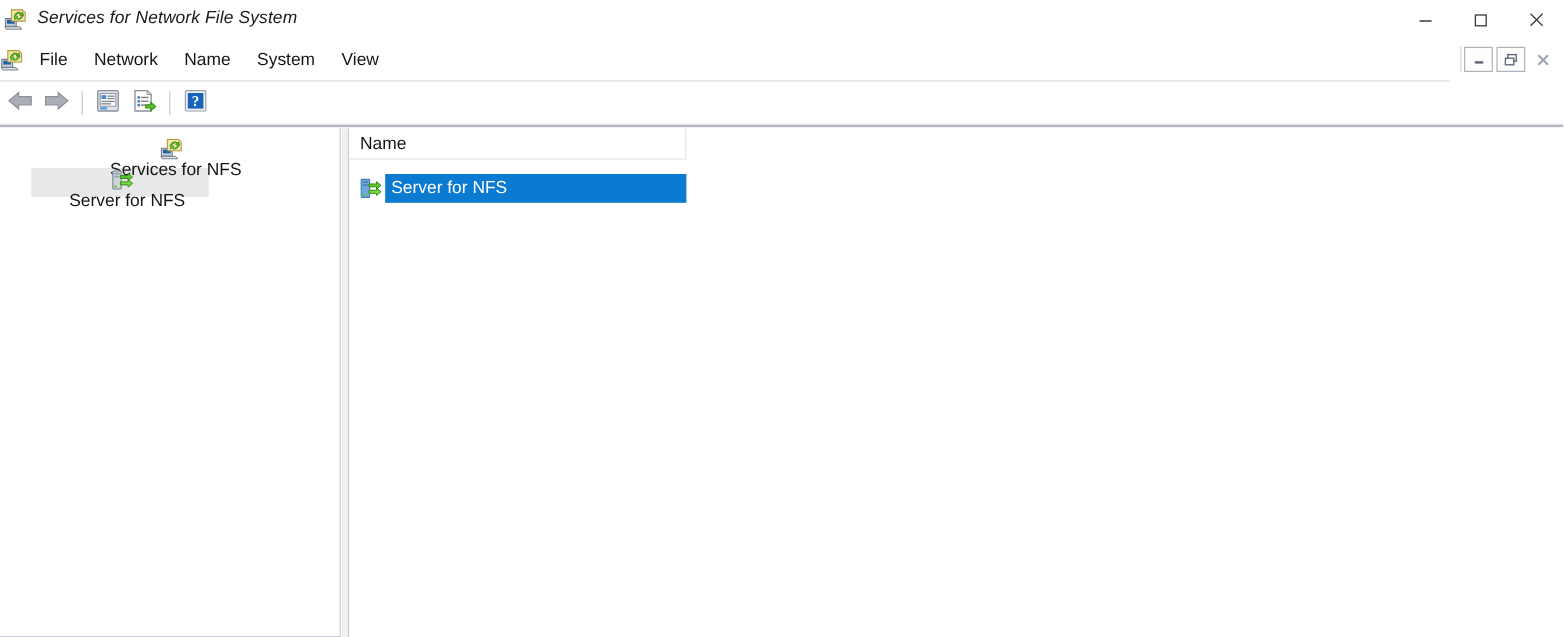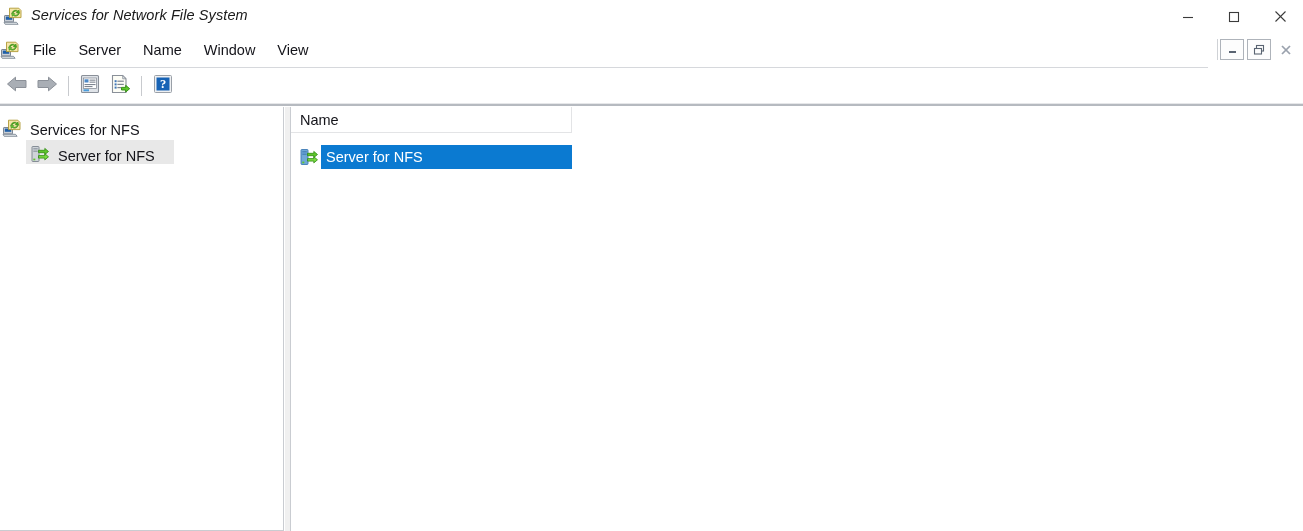--- a/index.html
+++ b/index.html
@@ -122,22 +122,22 @@
   }
   #list-pane {
     position: absolute; left: 290px; top: 0; width: 978px; height: 424px;
     background: #ffffff;
     border-left: 1px solid #c9ccd1;
     overflow: hidden;
   }
 
   
   .tree-row {
-    display: flex; align-items: flex-end;
-    height: 24px; white-space: nowrap; cursor: default;
+    display: flex; align-items: center;
+    height: 24px; white-space: nowrap; cursor: default; flex-direction: column;
   }
   #tree-root { padding-left: 2px; margin-top: 7px; }
   #tree-child {
     margin-left: 26px; margin-top: 2px;
     background: #e8e8e8;
     width: 148px;
     padding-left: 4px;
   }
   .tree-label {
     font-size: 14.5px; color: #14141a; margin-left: 8px;
@@ -226,23 +226,23 @@
         <rect x="2.8" y="10.6" width="6.4" height="3.2" fill="#1f5fa8"></rect>
         <path d="M1 16.3h12.5l1.6 2H2.2z" fill="#e3e7eb" stroke="#6f7b88" stroke-width="0.8"></path>
         <path d="M6.5 2.2h9.3l2.2 2.3v7.1H6.5z" fill="#f5e6a8" stroke="#b09a36" stroke-width="0.9"></path>
         <path d="M9.2 6.6a3.6 3.6 0 0 1 5.9-1.4l.8-1.2.7 3.3-3.3-.6 1-1a2.4 2.4 0 0 0-3.9 1z" fill="#4cb91f" stroke="#2d7a11" stroke-width="0.55"></path>
         <path d="M16 7.7a3.6 3.6 0 0 1-5.9 1.5l-.8 1.2-.7-3.3 3.3.6-1 1a2.4 2.4 0 0 0 3.9-1z" fill="#6fd63a" stroke="#2d7a11" stroke-width="0.55"></path>
       </svg>
     </span>
 
     <div id="menu-items">
       <div class="menu-item">File</div>
-      <div class="menu-item">Server</div>
+      <div class="menu-item">Network</div>
       <div class="menu-item">Name</div>
-      <div class="menu-item">Window</div>
+      <div class="menu-item">System</div>
       <div class="menu-item">View</div>
     </div>
   </div>
 
   <div id="mdi-controls">
     <div class="mdibtn">
       <svg width="11" height="11" viewBox="0 0 11 11">
         <rect x="2" y="7" width="7" height="2" fill="#5a6472"></rect>
       </svg>
     </div>

